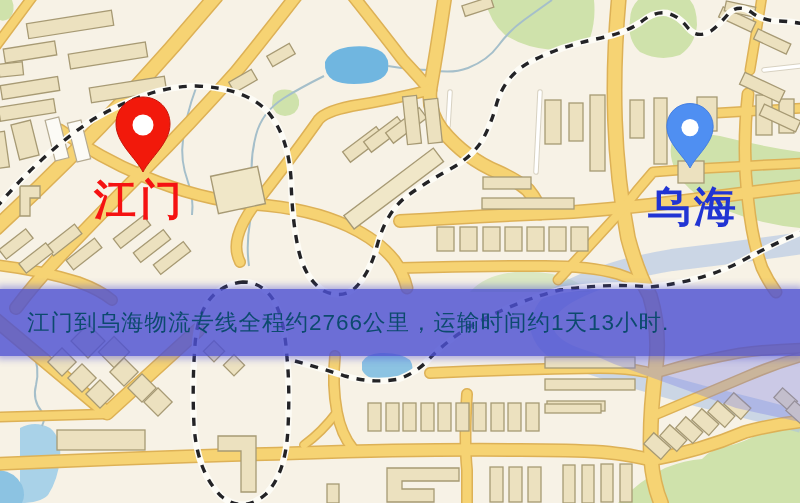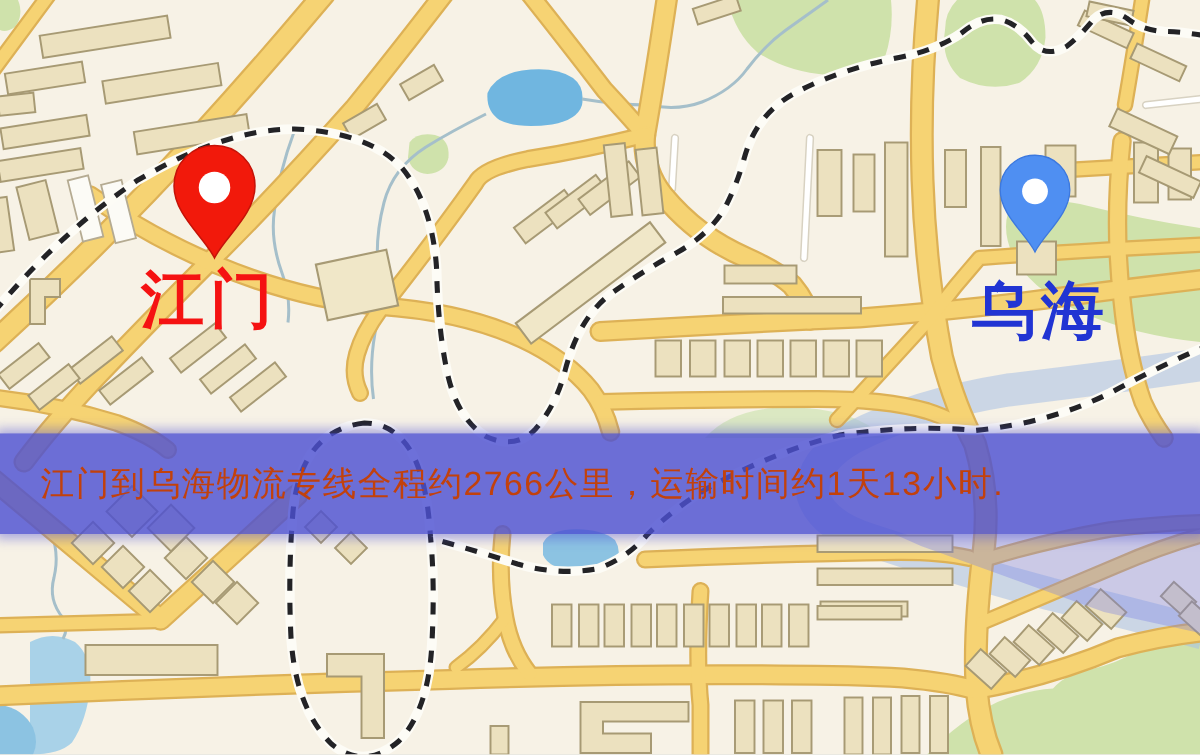--- a/index.html
+++ b/index.html
@@ -14,21 +14,21 @@
   .bld-big{fill:#f0e7c8;stroke:#a79a74;stroke-width:1.4;}
   .green{fill:#cfe2ab;}
   .green-pale{fill:#dbe8c2;}
   .stream{fill:none;stroke:#a5bfca;stroke-width:2;}
   .rail-casing{fill:none;stroke:#fdfcf6;stroke-width:6.5;}
   .rail-dash{fill:none;stroke:#232326;stroke-width:3.4;stroke-dasharray:8 8;}
   .city-label{font-family:"Liberation Serif",serif;font-weight:700;letter-spacing:4px;
               text-anchor:middle;font-size:42px;}
   .banner{position:absolute;left:0;top:289px;width:800px;height:67px;z-index:5;
           background:rgba(77,80,210,0.82);box-shadow:0 0 7px 3px rgba(77,80,210,0.45);
-          display:flex;align-items:center;color:#c2410c;font-size:22.5px;
+          display:flex;align-items:center;color:#0c4a6e;font-size:22.5px;
           padding-left:27px;box-sizing:border-box;letter-spacing:1px;white-space:nowrap;}
 </style>
 </head>
 <body>
 
 <div class="stage">
 <svg width="800" height="503" viewBox="0 0 800 503" xmlns="http://www.w3.org/2000/svg">
   <defs>
     <path id="r1" d="M216,-4 Q175,45 132,92 Q70,160 -4,228"></path>
     <path id="r2" d="M296,-4 Q262,40 236,72 Q188,126 146,168 Q102,212 62,254 Q34,284 16,308"></path>

